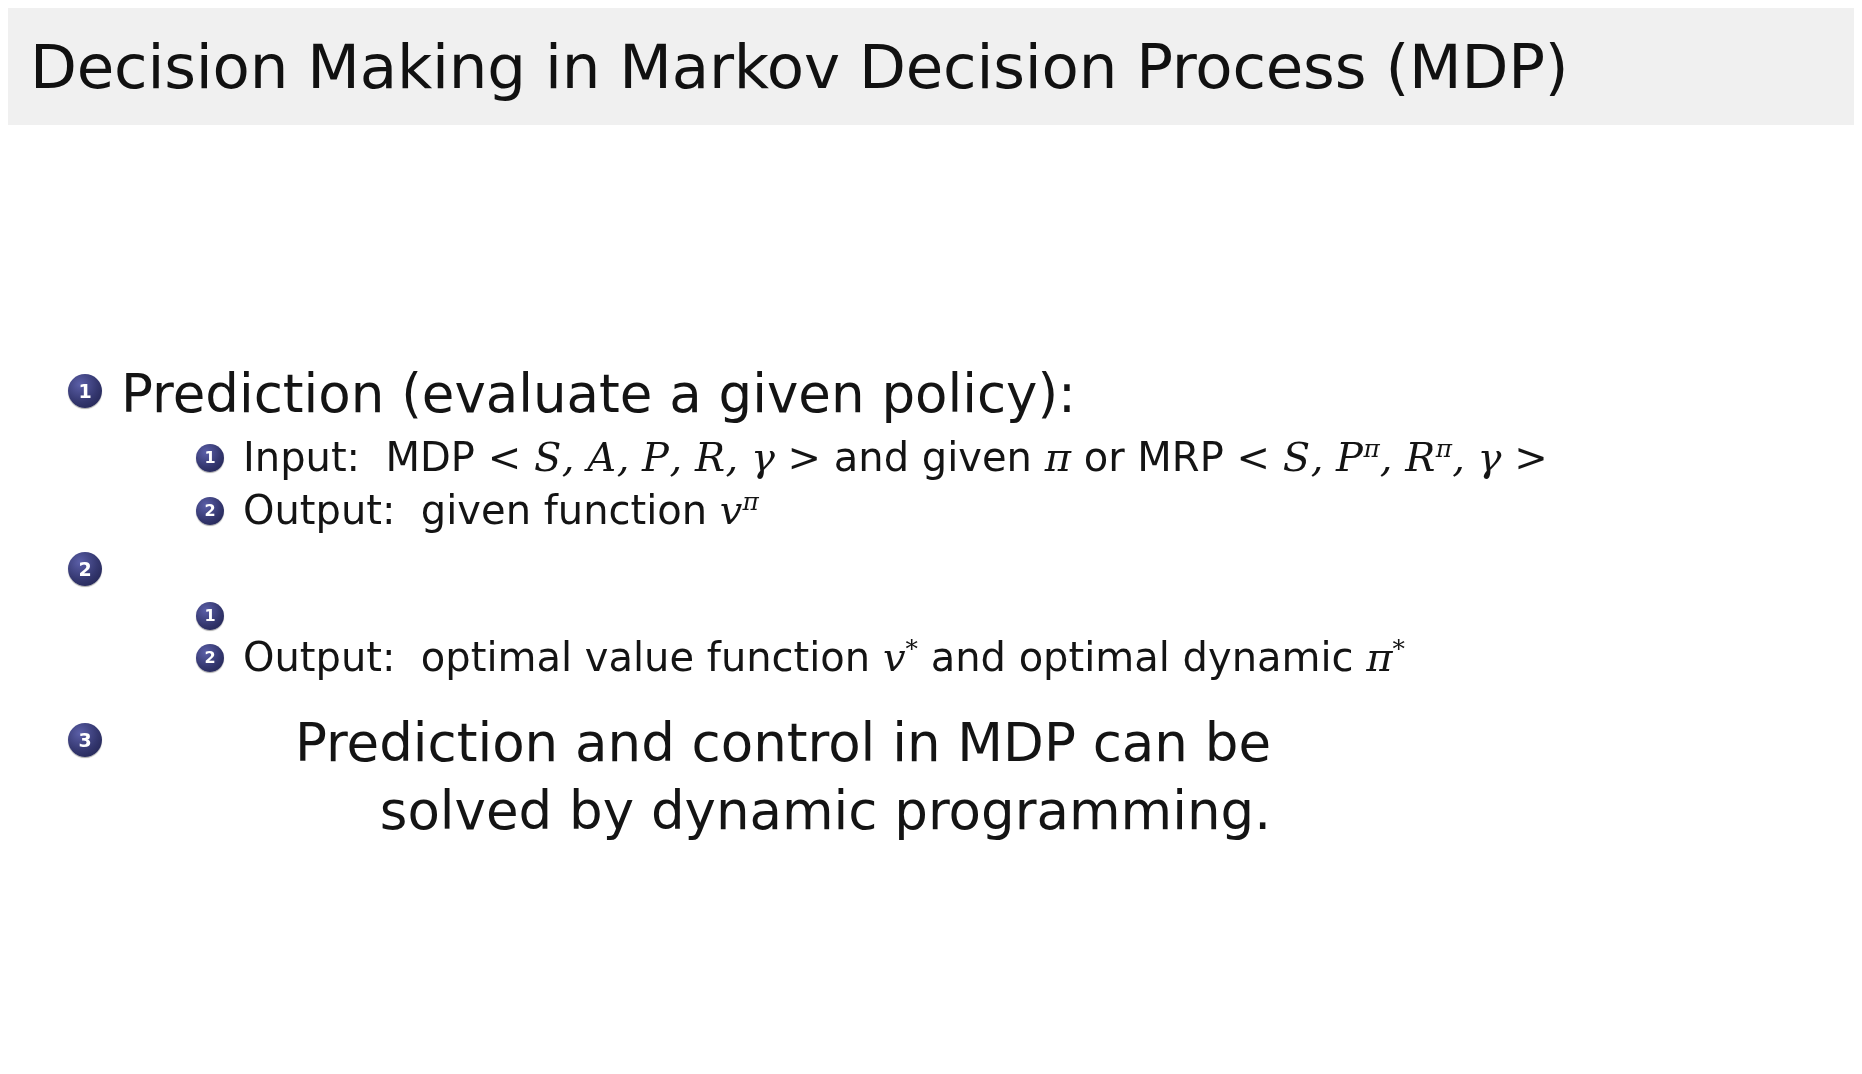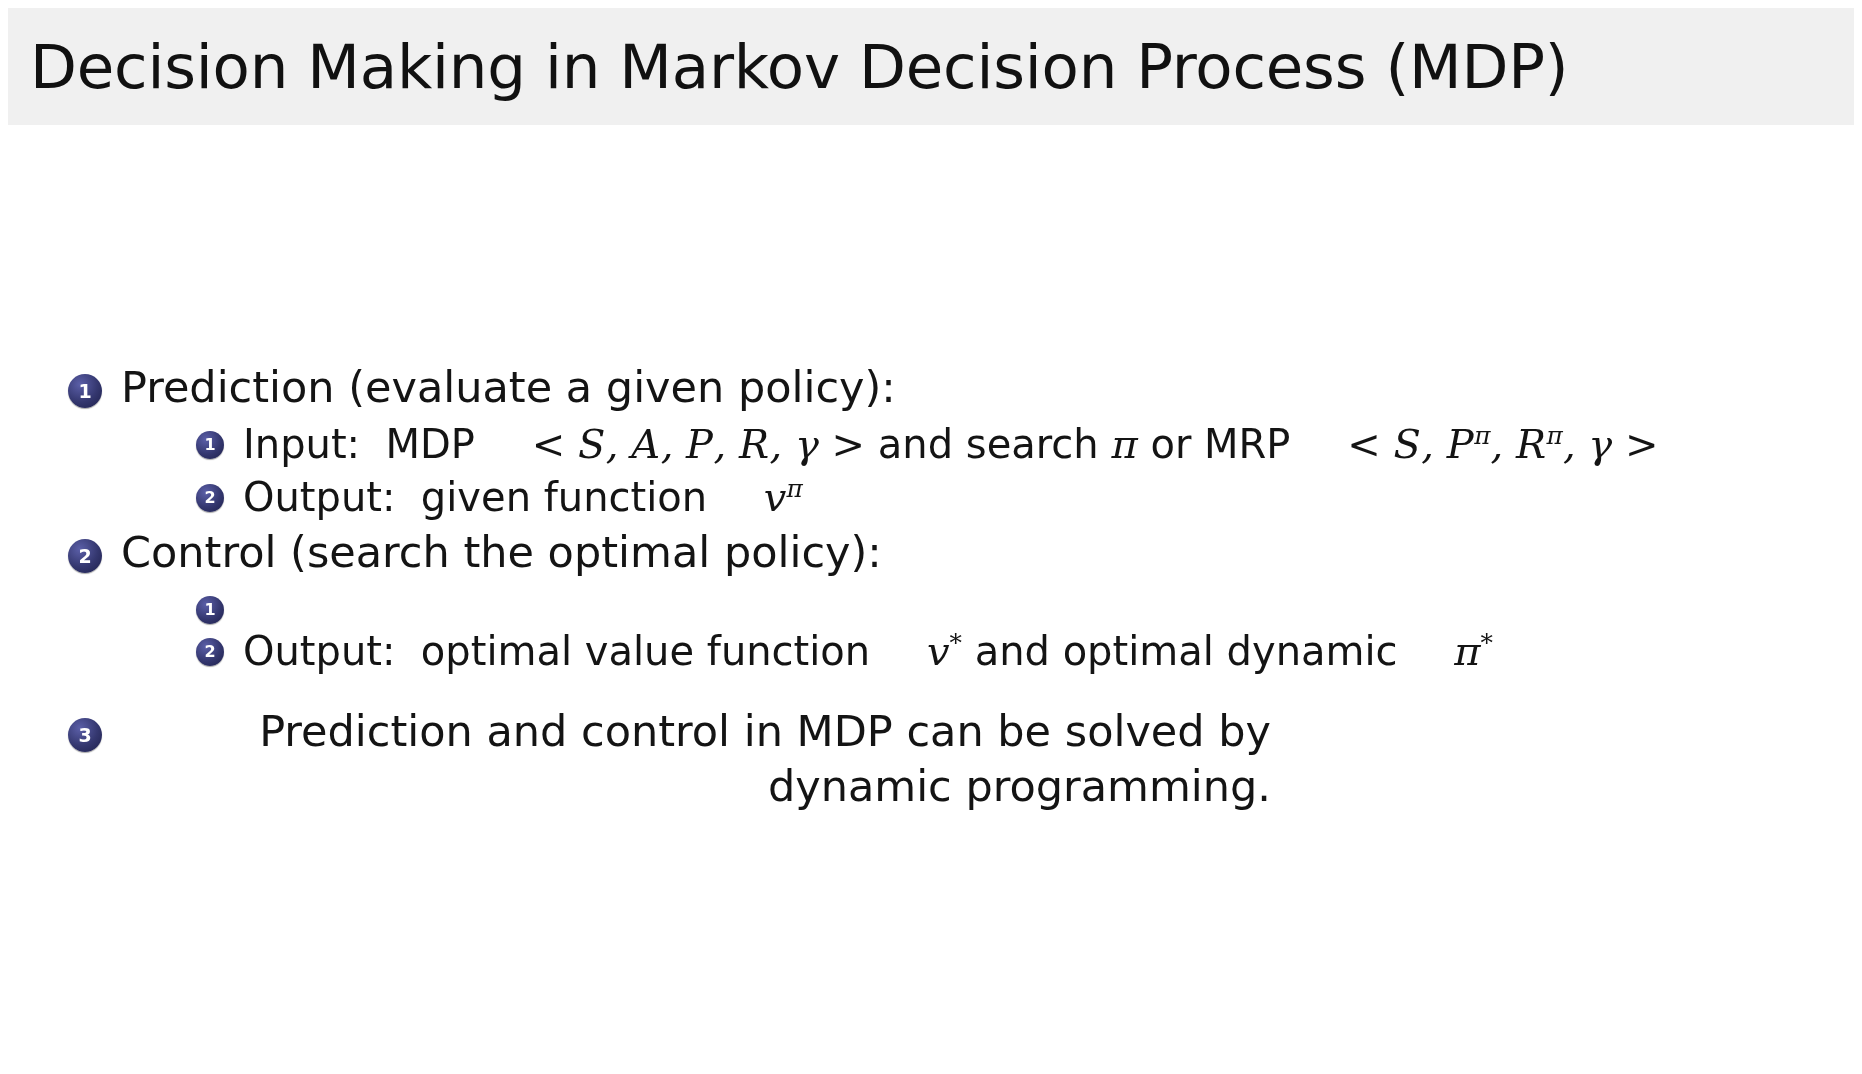--- a/index.html
+++ b/index.html
@@ -89,41 +89,40 @@
   }
   .badge.b2 {
     width: 28px;
     height: 28px;
     line-height: 28px;
     font-size: 16px;
     margin-top: 12px;
   }
 
   .txt1 {
-    font-size: 43px;
+    font-size: 53px;
     line-height: 1.28;
     color: #141414;
     margin-left: 19px;
   }
   .txt2 {
     font-size: 40px;
     line-height: 1.28;
     color: #141414;
     margin-left: 19px;
   }
 
   
   .row-l1 { padding-left: 68px; margin-bottom: 4px; }
   .row-l2 { padding-left: 196px; margin-bottom: 2px; }
 
   
   .math {
     font-family: "DejaVu Serif", serif;
     font-style: italic;
-    margin-left: 44px;
   }
   .cal {
     font-family: "DejaVu Serif", serif;
     font-style: italic;
     letter-spacing: 0.5px;
   }
   .gk {
     font-family: "DejaVu Serif", serif;
     font-style: italic;
   }
@@ -152,41 +151,40 @@
         <span class="txt1">Prediction (evaluate a given policy):</span>
       </li>
 
       <ul class="lvl2">
         <li class="item row-l2">
           <span class="badge b2">1</span>
           <span class="txt2">
             <span>Input:</span>&nbsp;
             <span>MDP</span>
             <span class="math nowrap">&lt;&nbsp;<span class="cal">S</span>,&nbsp;<span class="cal">A</span>,&nbsp;<span class="cal">P</span>,&nbsp;<span class="cal">R</span>,&nbsp;<span class="gk">γ</span>&nbsp;&gt;</span>
-            <span>and search</span>
+            <span>and given</span>
             <span class="gk">π</span>
             <span>or</span>
             <span>MRP</span>
             <span class="math nowrap">&lt;&nbsp;<span class="cal">S</span>,&nbsp;<span class="cal">P</span><sup class="sp">π</sup>,&nbsp;<span class="cal">R</span><sup class="sp">π</sup>,&nbsp;<span class="gk">γ</span>&nbsp;&gt;</span>
           </span>
         </li>
 
         <li class="item row-l2">
           <span class="badge b2">2</span>
           <span class="txt2">
             <span>Output:</span>&nbsp;
             <span>given function</span>
             <span class="math">v<sup class="sp">π</sup></span>
           </span>
         </li>
       </ul>
 
       <li class="item row-l1">
         <span class="badge b1">2</span>
-        <span class="txt1">Control (search the optimal policy):</span>
       </li>
 
       <ul class="lvl2">
         <li class="item row-l2">
           <span class="badge b2">1</span>
         </li>
 
         <li class="item row-l2">
           <span class="badge b2">2</span>
           <span class="txt2">

